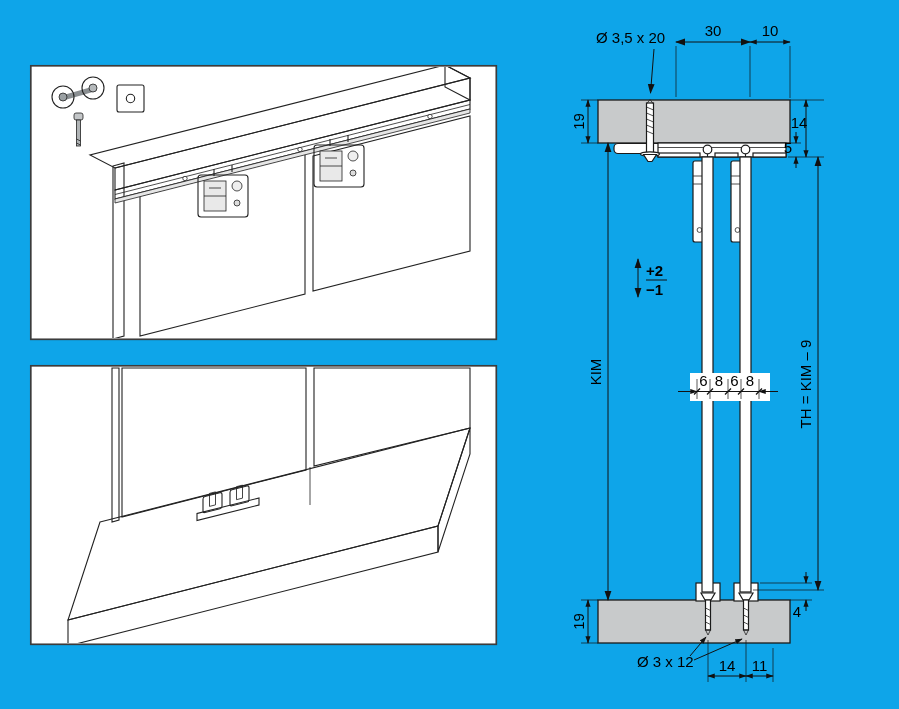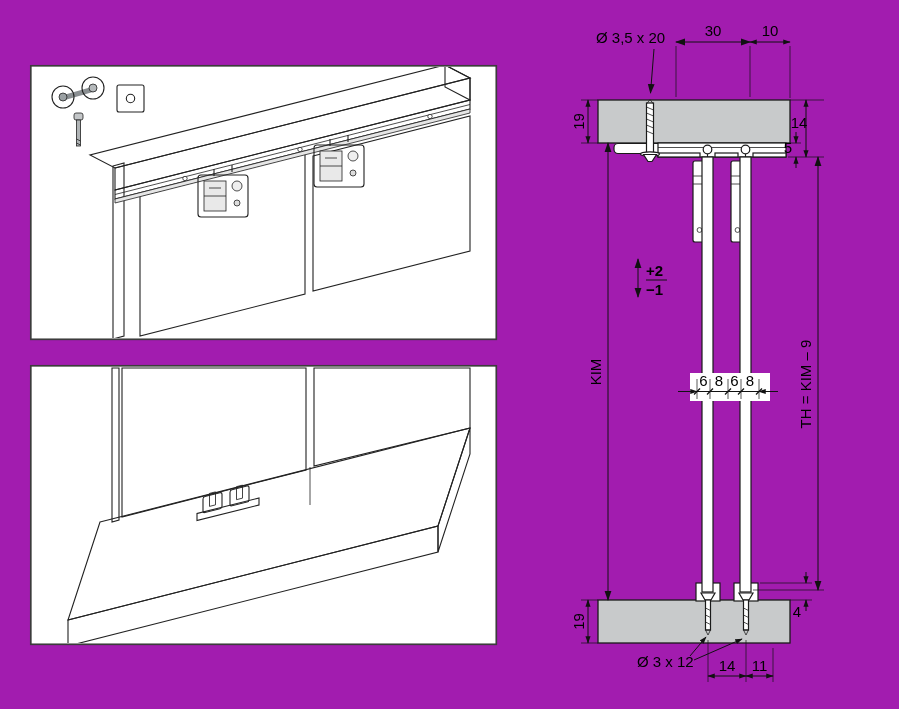--- a/index.html
+++ b/index.html
@@ -1,16 +1,16 @@
 <!DOCTYPE html>
 <html><head>
 <meta charset="utf-8">
 <style>
   html,body{margin:0;padding:0;background:#fff;}
-  .canvas{position:relative;width:899px;height:709px;background:#a21caf;font-family:"Liberation Sans",sans-serif;overflow:hidden;}
+  .canvas{position:relative;width:899px;height:709px;background:#0ea5e9;font-family:"Liberation Sans",sans-serif;overflow:hidden;}
   svg{position:absolute;left:0;top:0;}
   .frame{fill:#ffffff;stroke:#3c3c3c;stroke-width:1.7;}
   .board{fill:#c8cacb;stroke:#1a1a1a;stroke-width:1.3;}
   .part{fill:#ffffff;stroke:#1a1a1a;stroke-width:1.2;}
   .ln{stroke:#222;stroke-width:1.1;fill:none;}
   .thin{stroke:#222;stroke-width:0.8;fill:none;}
   .dim{stroke:#111;stroke-width:1;fill:none;}
   .ext{stroke:#111;stroke-width:0.7;fill:none;}
   .tick{stroke:#111;stroke-width:1.2;fill:none;}
   .dimtext{font:15px "Liberation Sans",sans-serif;fill:#000;text-anchor:middle;}

